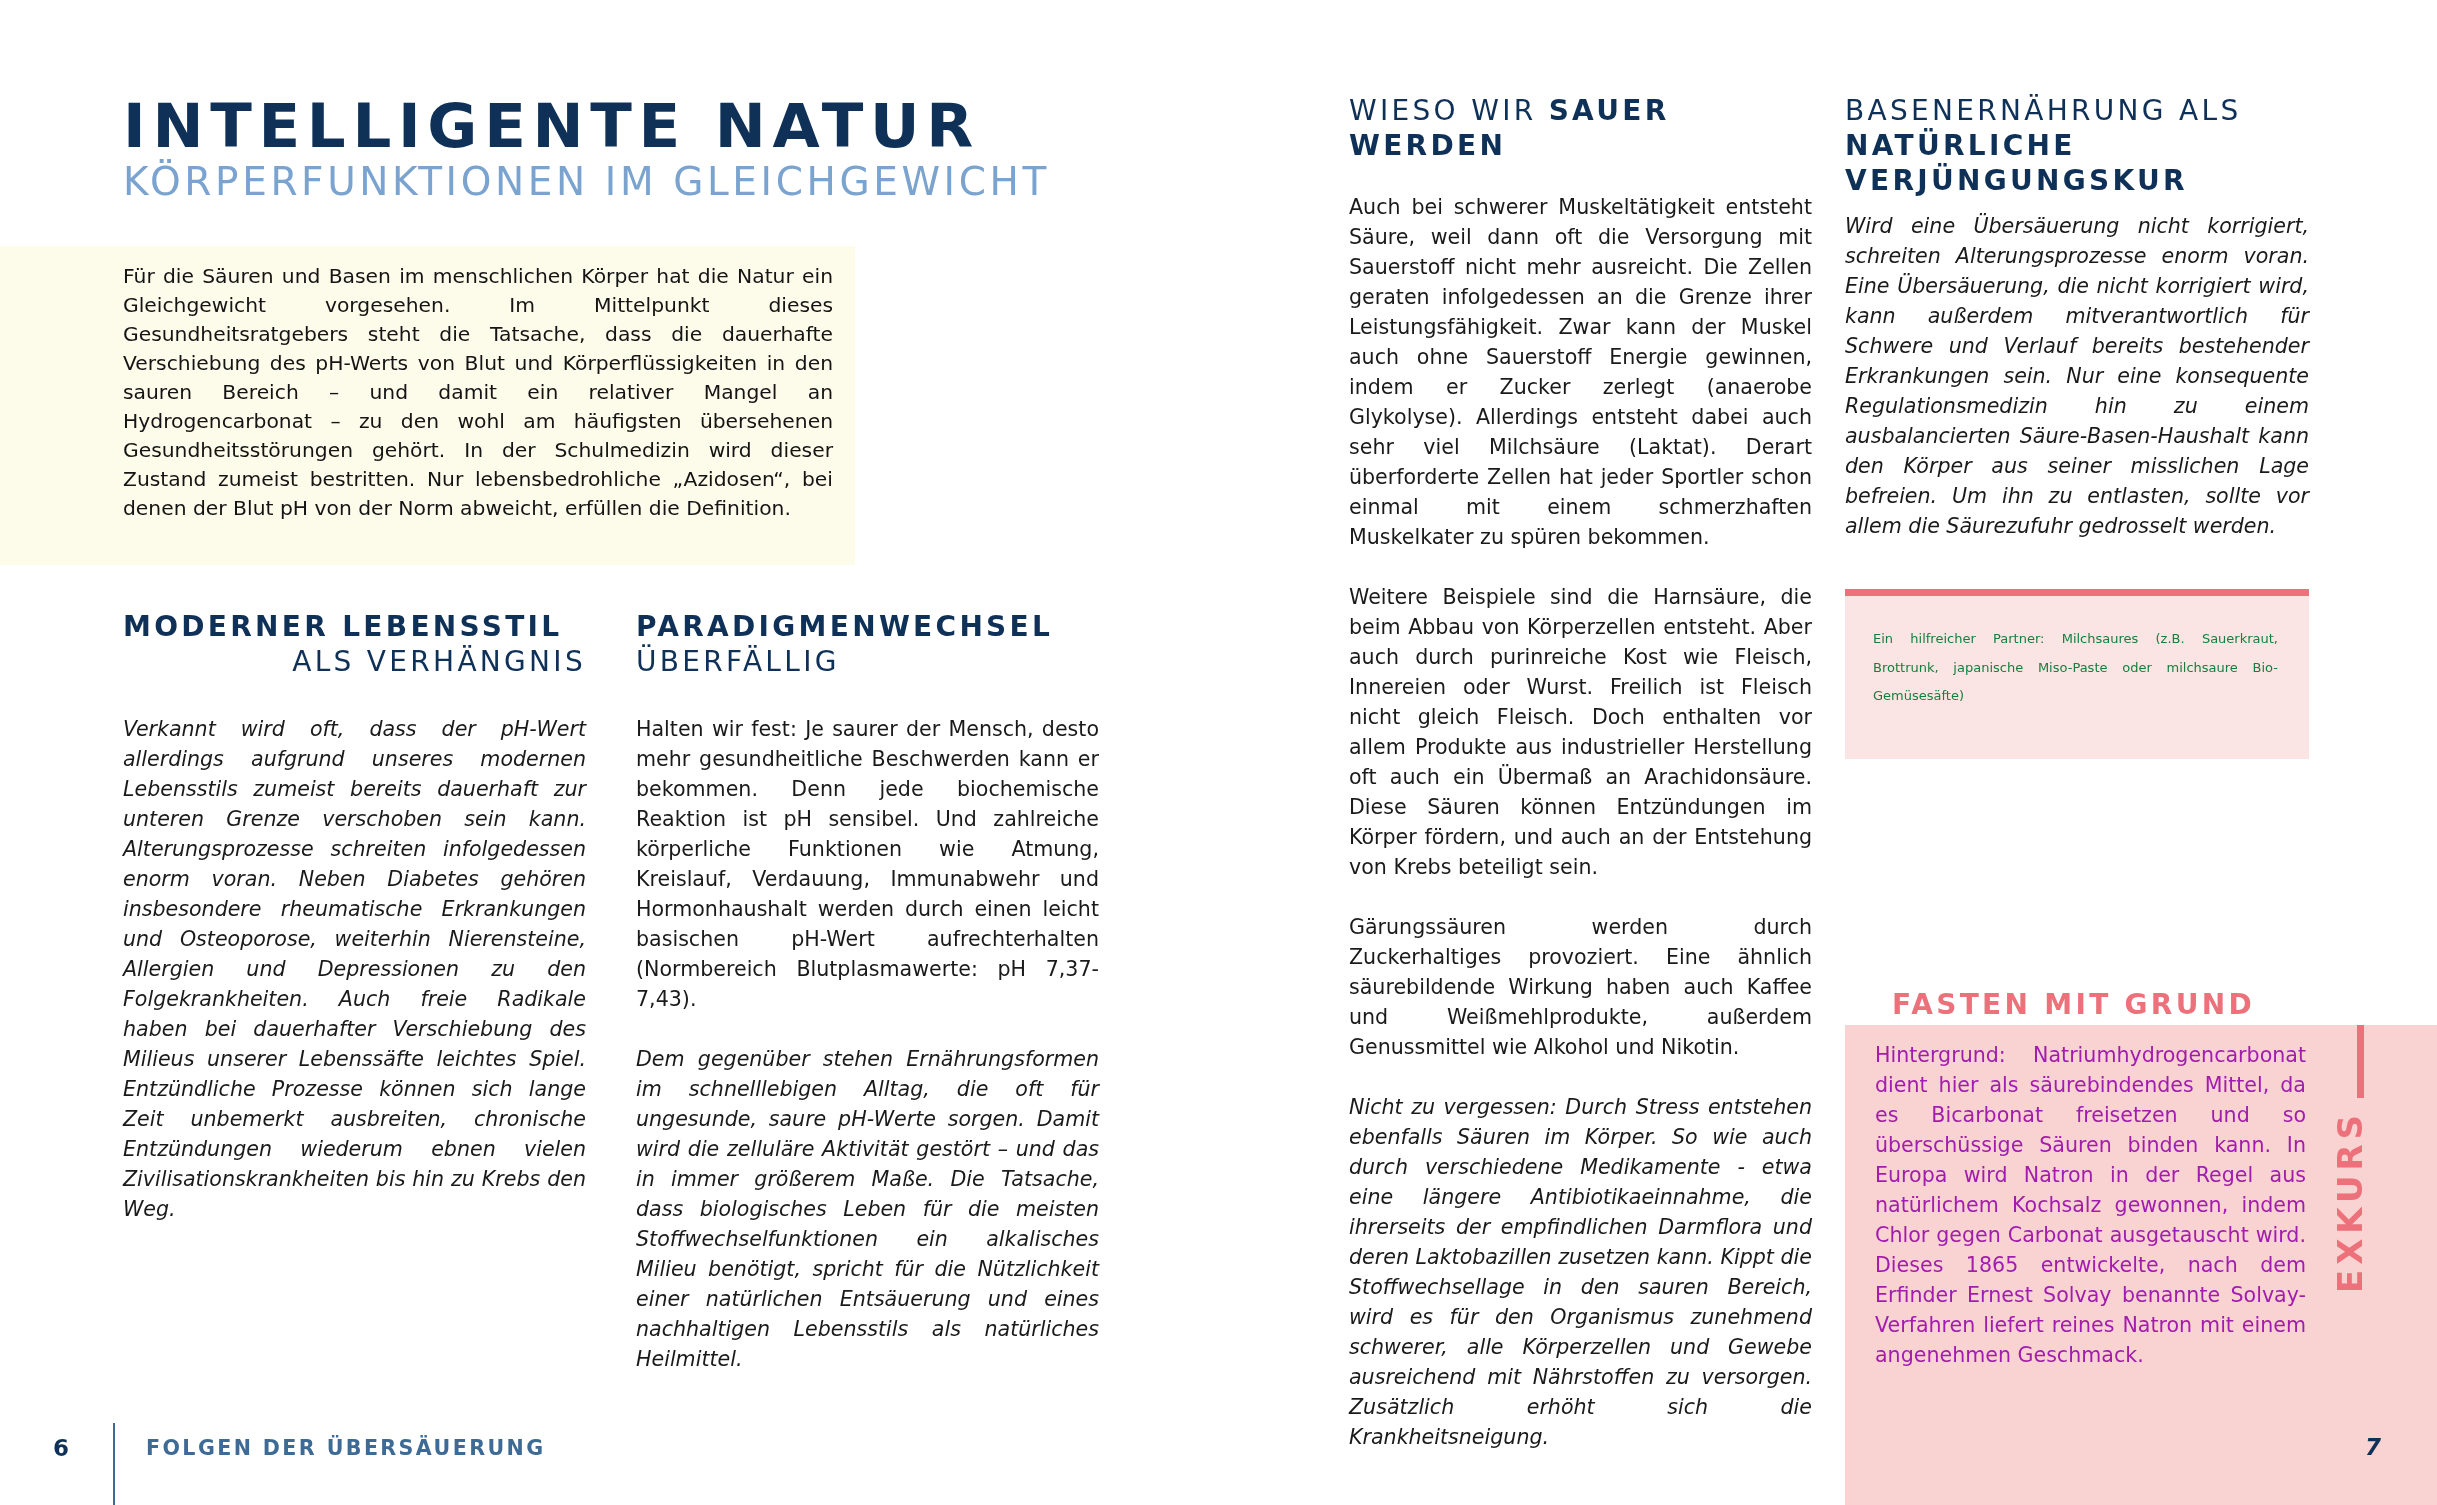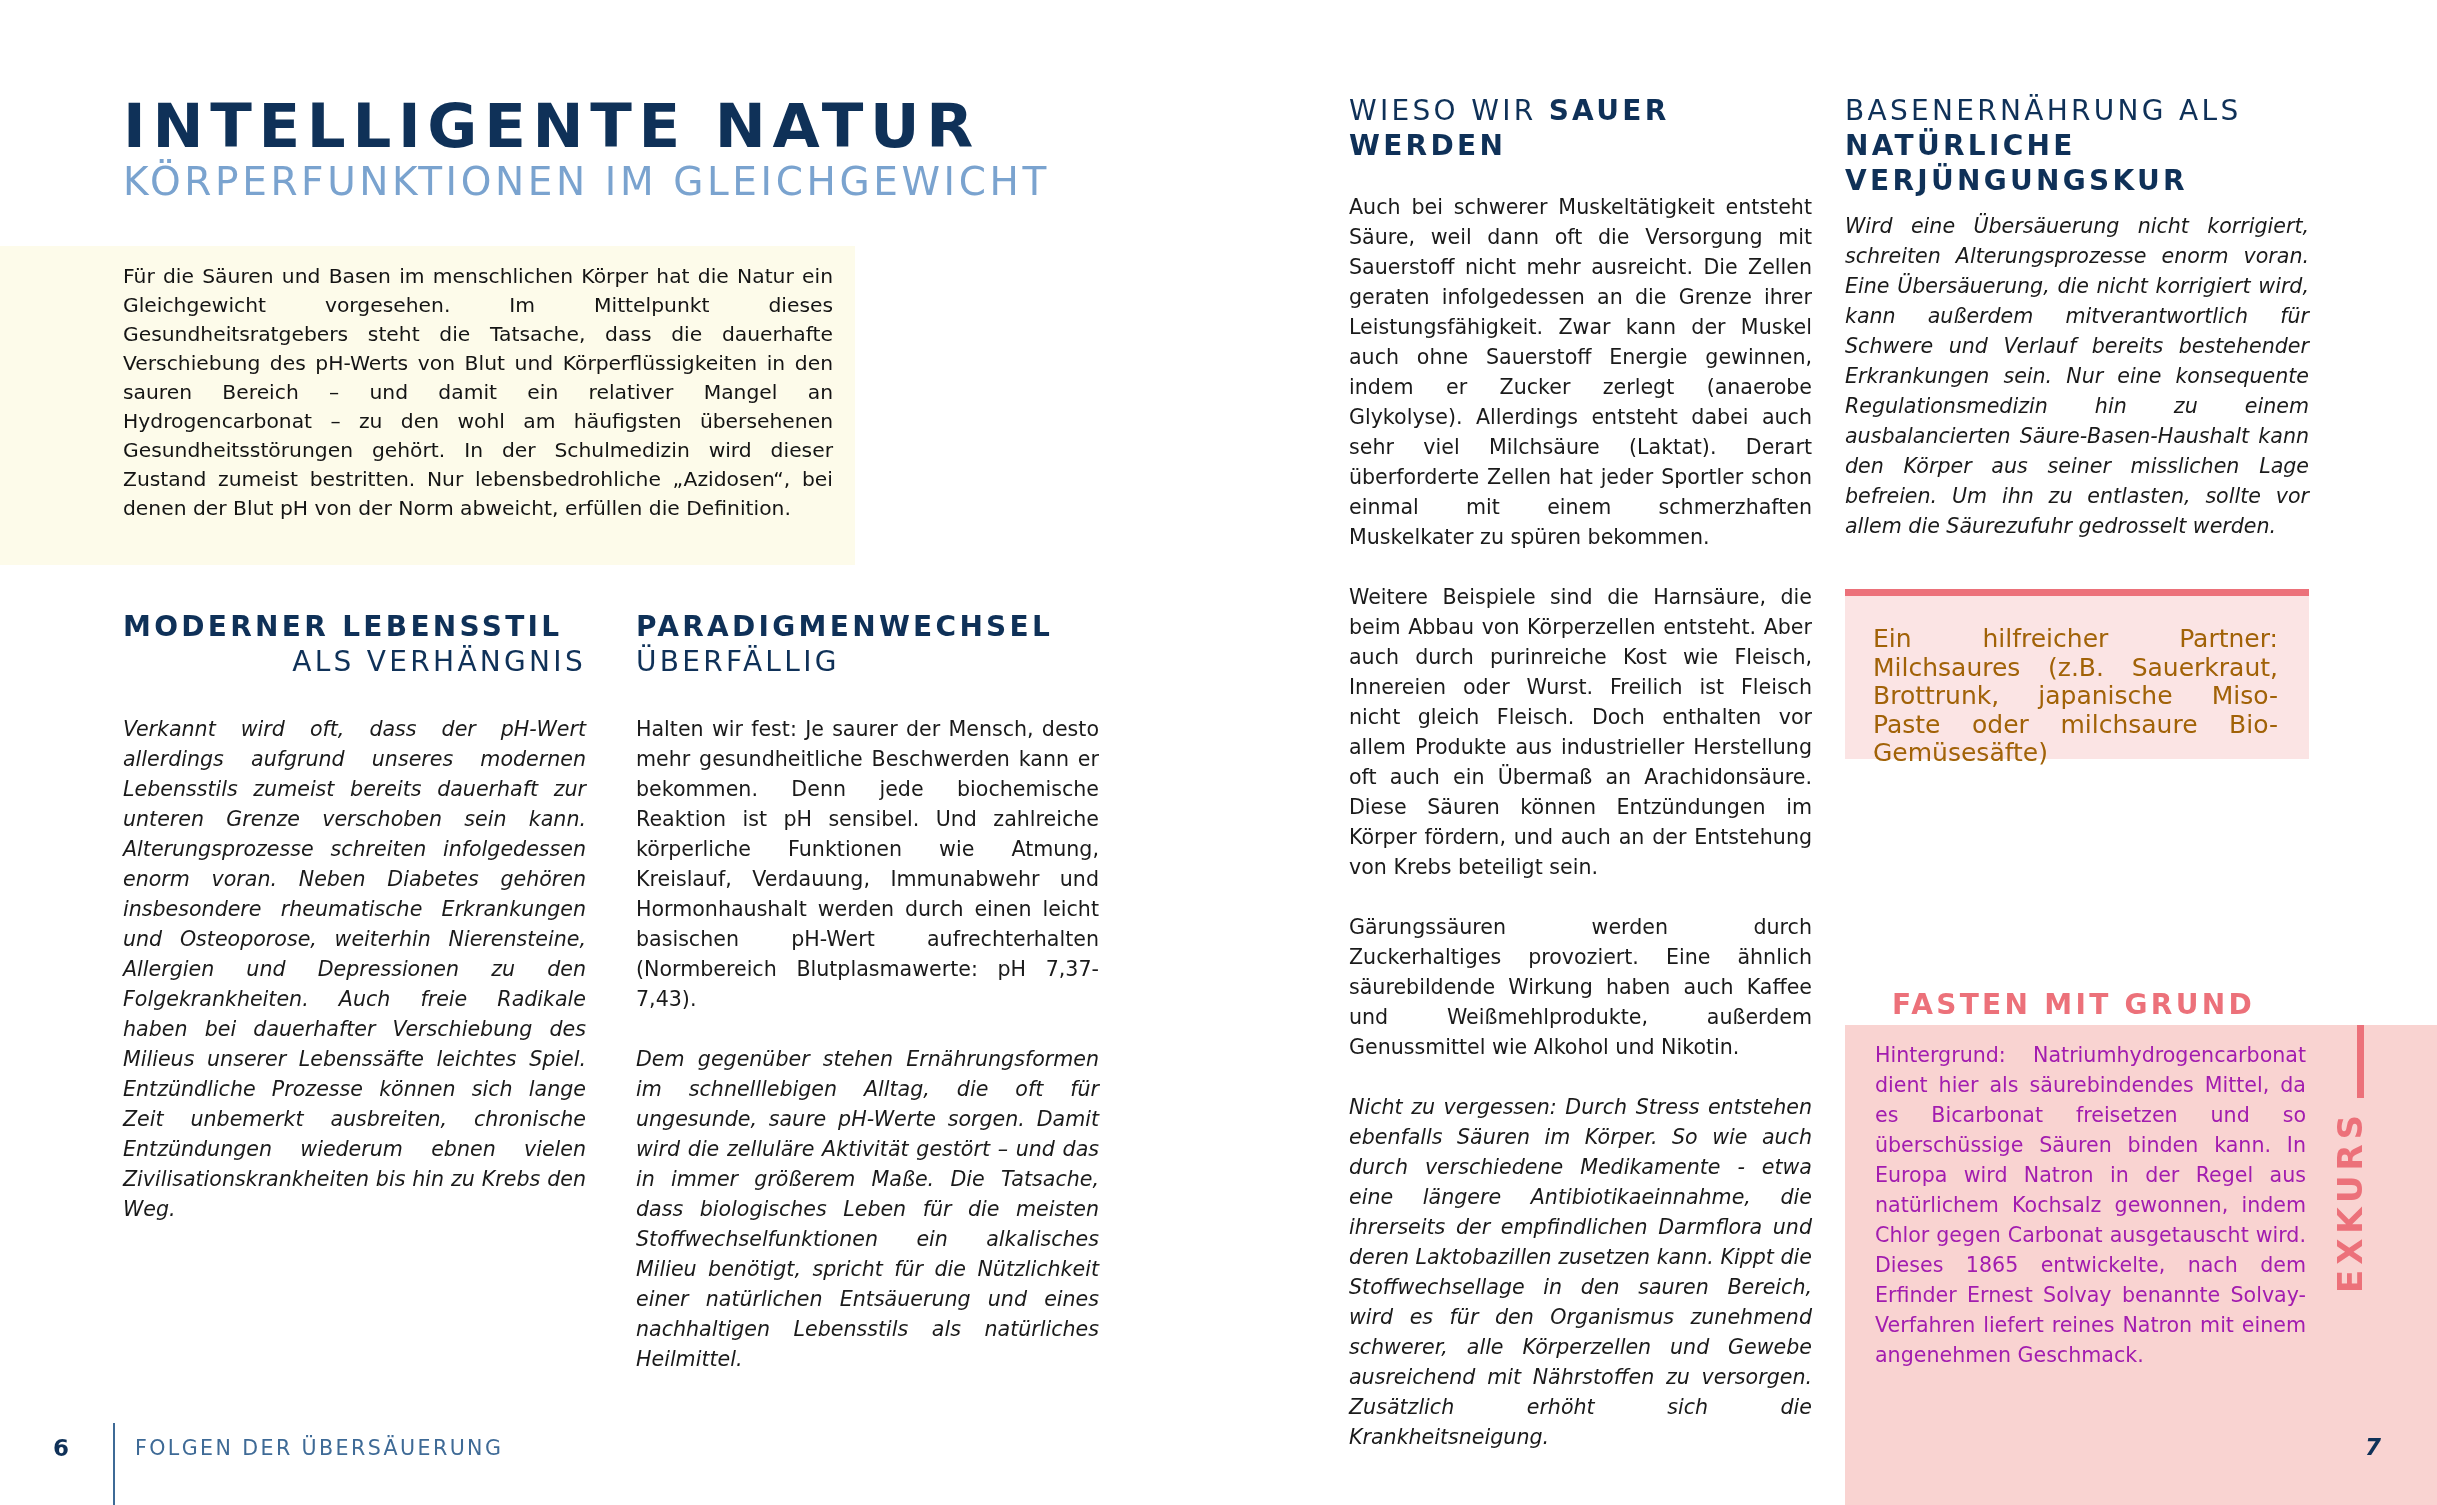--- a/index.html
+++ b/index.html
@@ -38,21 +38,21 @@
     margin: 0; font-size: 20.6px; line-height: 30px; text-align: justify; color: #1a1a1a;
   }
   .body-text p { margin: 0 0 30px 0; }
   .body-text p:last-child { margin-bottom: 0; font-style: italic; }
   .callout {
     left: 1845px; top: 589px; width: 464px; height: 170px;
     background: #fbe4e4; border-top: 7.3px solid #ec717a; box-sizing: border-box;
   }
   .callout-text {
     position: absolute; left: 28px; top: 29px; width: 405px;
-    font-size: 25px; line-height: 28.5px; text-align: justify; margin: 0; color: #a16207;
+    font-size: 13px; line-height: 28.5px; text-align: justify; margin: 0; color: #15803d;
   }
   .fasten-head {
     left: 1876px; top: 971px; margin: 16px;
     font-size: 28px; font-weight: bold; letter-spacing: 3.3px; line-height: 35px;
     color: #ec717a;
     text-align: right;
   }
   .fasten-box {
     left: 1845px; top: 1025px; width: 592px; height: 481px;
     background: #f9d3d1;
@@ -70,21 +70,21 @@
     font-size: 34px; font-weight: bold; letter-spacing: 4.9px; color: #ec717a;
     white-space: nowrap; line-height: 36px;
   }
   .pagenum-left {
     left: 53px; top: 1435px; font-size: 23px; font-weight: bold; color: #0f3158;
   }
   .footer-divider {
     left: 113px; top: 1423px; width: 2.4px; height: 83px; background: #3e6a96;
   }
   .footer-label {
-    left: 135px; top: 1436px; font-size: 20.6px; font-weight: normal; letter-spacing: 2.4px;
+    left: 146px; top: 1436px; font-size: 20.6px; font-weight: bold; letter-spacing: 2.4px;
     color: #3e6a96;
   }
   .pagenum-right {
     left: 2365px; top: 1434px; font-size: 23px; font-weight: bold; font-style: italic; color: #0f3158;
   }
 </style>
 </head>
 <body>
 
 <h1 class="abs h-title">INTELLIGENTE NATUR</h1>

